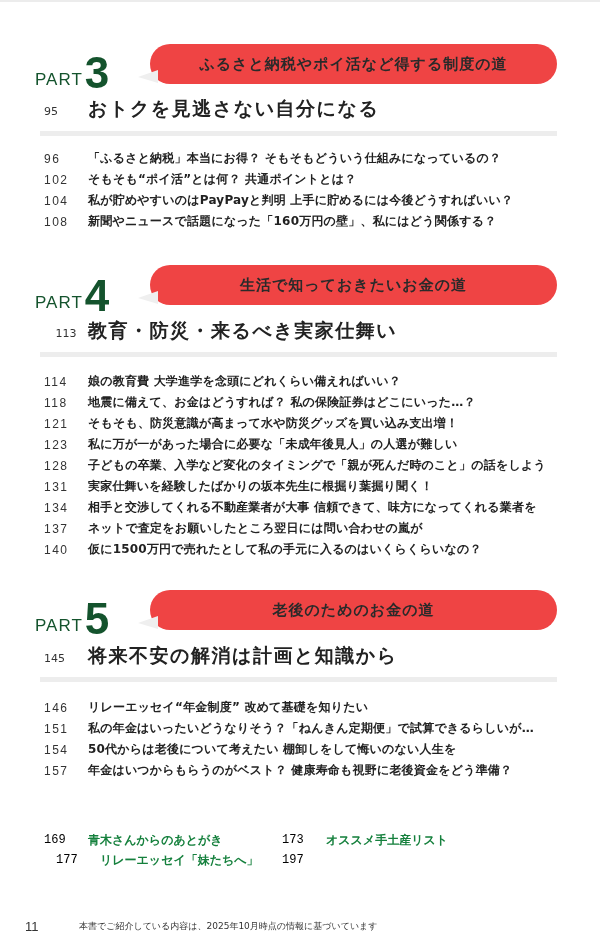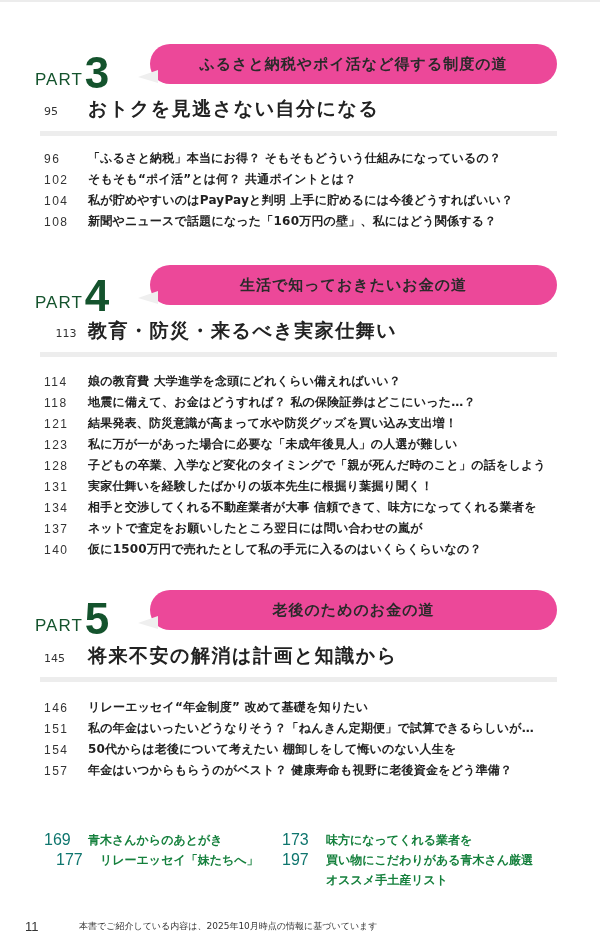--- a/index.html
+++ b/index.html
@@ -13,21 +13,21 @@
   .part { position:absolute; left:0; width:600px; }
   .part-label {
     position:absolute; left:35px; font-family:"Liberation Sans", sans-serif;
     color:#14532d; white-space:nowrap;
   }
   .part-word { font-size:17px; letter-spacing:1px; font-weight:400; }
   .part-num { font-size:44px; font-weight:700; margin-left:2px; position:relative; top:3px; }
 
   .bubble {
     position:absolute; left:150px; width:407px; height:40px;
-    background:#ec4899; border-radius:20px;
+    background:#ef4444; border-radius:20px;
     display:flex; align-items:center; justify-content:center;
   }
   .bubble::before {
     content:""; position:absolute; left:-12px; top:26px;
     width:0; height:0;
     border-top:7px solid transparent;
     border-right:20px solid #efefef;
     border-bottom:6px solid transparent;
   }
   .bubble-text { font-size:15px; font-weight:700; color:#2a2a2a; letter-spacing:1px; }
@@ -38,21 +38,21 @@
 
   .divider { position:absolute; left:40px; width:517px; height:5px; background:#ededed; }
 
   .toc-list { position:absolute; left:44px; width:520px; margin:0; padding:0; list-style:none; }
   .toc-item { display:flex; height:21px; align-items:center; }
   .toc-page { width:44px; font-size:12px; letter-spacing:1.5px; color:#333; font-family:"Liberation Sans", sans-serif; }
   .toc-title { font-size:12px; font-weight:700; color:#222; white-space:nowrap; letter-spacing:0.2px; }
 
   .extras { position:absolute; left:44px; top:830px; width:520px; }
   .extra-row { position:absolute; display:flex; }
-  .extra-page { width:44px; font-size:16px; color:#0f766e; font-family:Liberation Sans, sans-serif; }
+  .extra-page { width:44px; font-size:12px; color:#000000; font-family:Liberation Mono, monospace; }
   .extra-title { font-size:12px; font-weight:700; color:#15803d; line-height:20px; white-space:nowrap; }
   .extra-page { line-height:20px; }
 
   .footer { position:absolute; left:25px; top:919px; display:flex; align-items:center; }
   .footer-page { width:30px; font-size:13px; color:#333; font-family:"Liberation Sans", sans-serif; }
   .footer-note { font-size:9px; font-weight:400; color:#333; margin-left:24px; }
 </style>
 </head>
 <body>
 
@@ -106,21 +106,21 @@
     <li class="toc-item">
         <span class="toc-page">114</span>
         <span class="toc-title">娘の教育費 大学進学を念頭にどれくらい備えればいい？</span>
       </li>
     <li class="toc-item">
         <span class="toc-page">118</span>
         <span class="toc-title">地震に備えて、お金はどうすれば？ 私の保険証券はどこにいった…？</span>
       </li>
     <li class="toc-item">
         <span class="toc-page">121</span>
-        <span class="toc-title">結果発表、防災意識が高まって水や防災グッズを買い込み支出増！</span>
+        <span class="toc-title">そもそも、防災意識が高まって水や防災グッズを買い込み支出増！</span>
       </li>
     <li class="toc-item">
         <span class="toc-page">123</span>
         <span class="toc-title">私に万が一があった場合に必要な「未成年後見人」の人選が難しい</span>
       </li>
     <li class="toc-item">
         <span class="toc-page">128</span>
         <span class="toc-title">子どもの卒業、入学など変化のタイミングで「親が死んだ時のこと」の話をしよう</span>
       </li>
     <li class="toc-item">
@@ -174,31 +174,27 @@
   </ul>
 </section>
 
 <div class="extras">
   <div class="extra-row" style="left:0; top:0;">
     <span class="extra-page">169</span>
     <span class="extra-title">青木さんからのあとがき</span>
   </div>
   <div class="extra-row" style="left:238px; top:0;">
     <span class="extra-page">173</span>
-    <span class="extra-title">味方になってくれる業者を</span>
+    <span class="extra-title">オススメ手土産リスト</span>
   </div>
   <div class="extra-row" style="left:12px; top:20px;">
     <span class="extra-page">177</span>
     <span class="extra-title">リレーエッセイ「妹たちへ」</span>
   </div>
   <div class="extra-row" style="left:238px; top:20px;">
     <span class="extra-page">197</span>
-    <span style="display:flex; flex-direction:column;">
-      <span class="extra-title">買い物にこだわりがある青木さん厳選</span>
-      <span class="extra-title">オススメ手土産リスト</span>
-    </span>
   </div>
 </div>
 
 <div class="footer">
   <span class="footer-page">11</span>
   <span class="footer-note">本書でご紹介している内容は、2025年10月時点の情報に基づいています</span>
 </div>
 
 </body></html>

